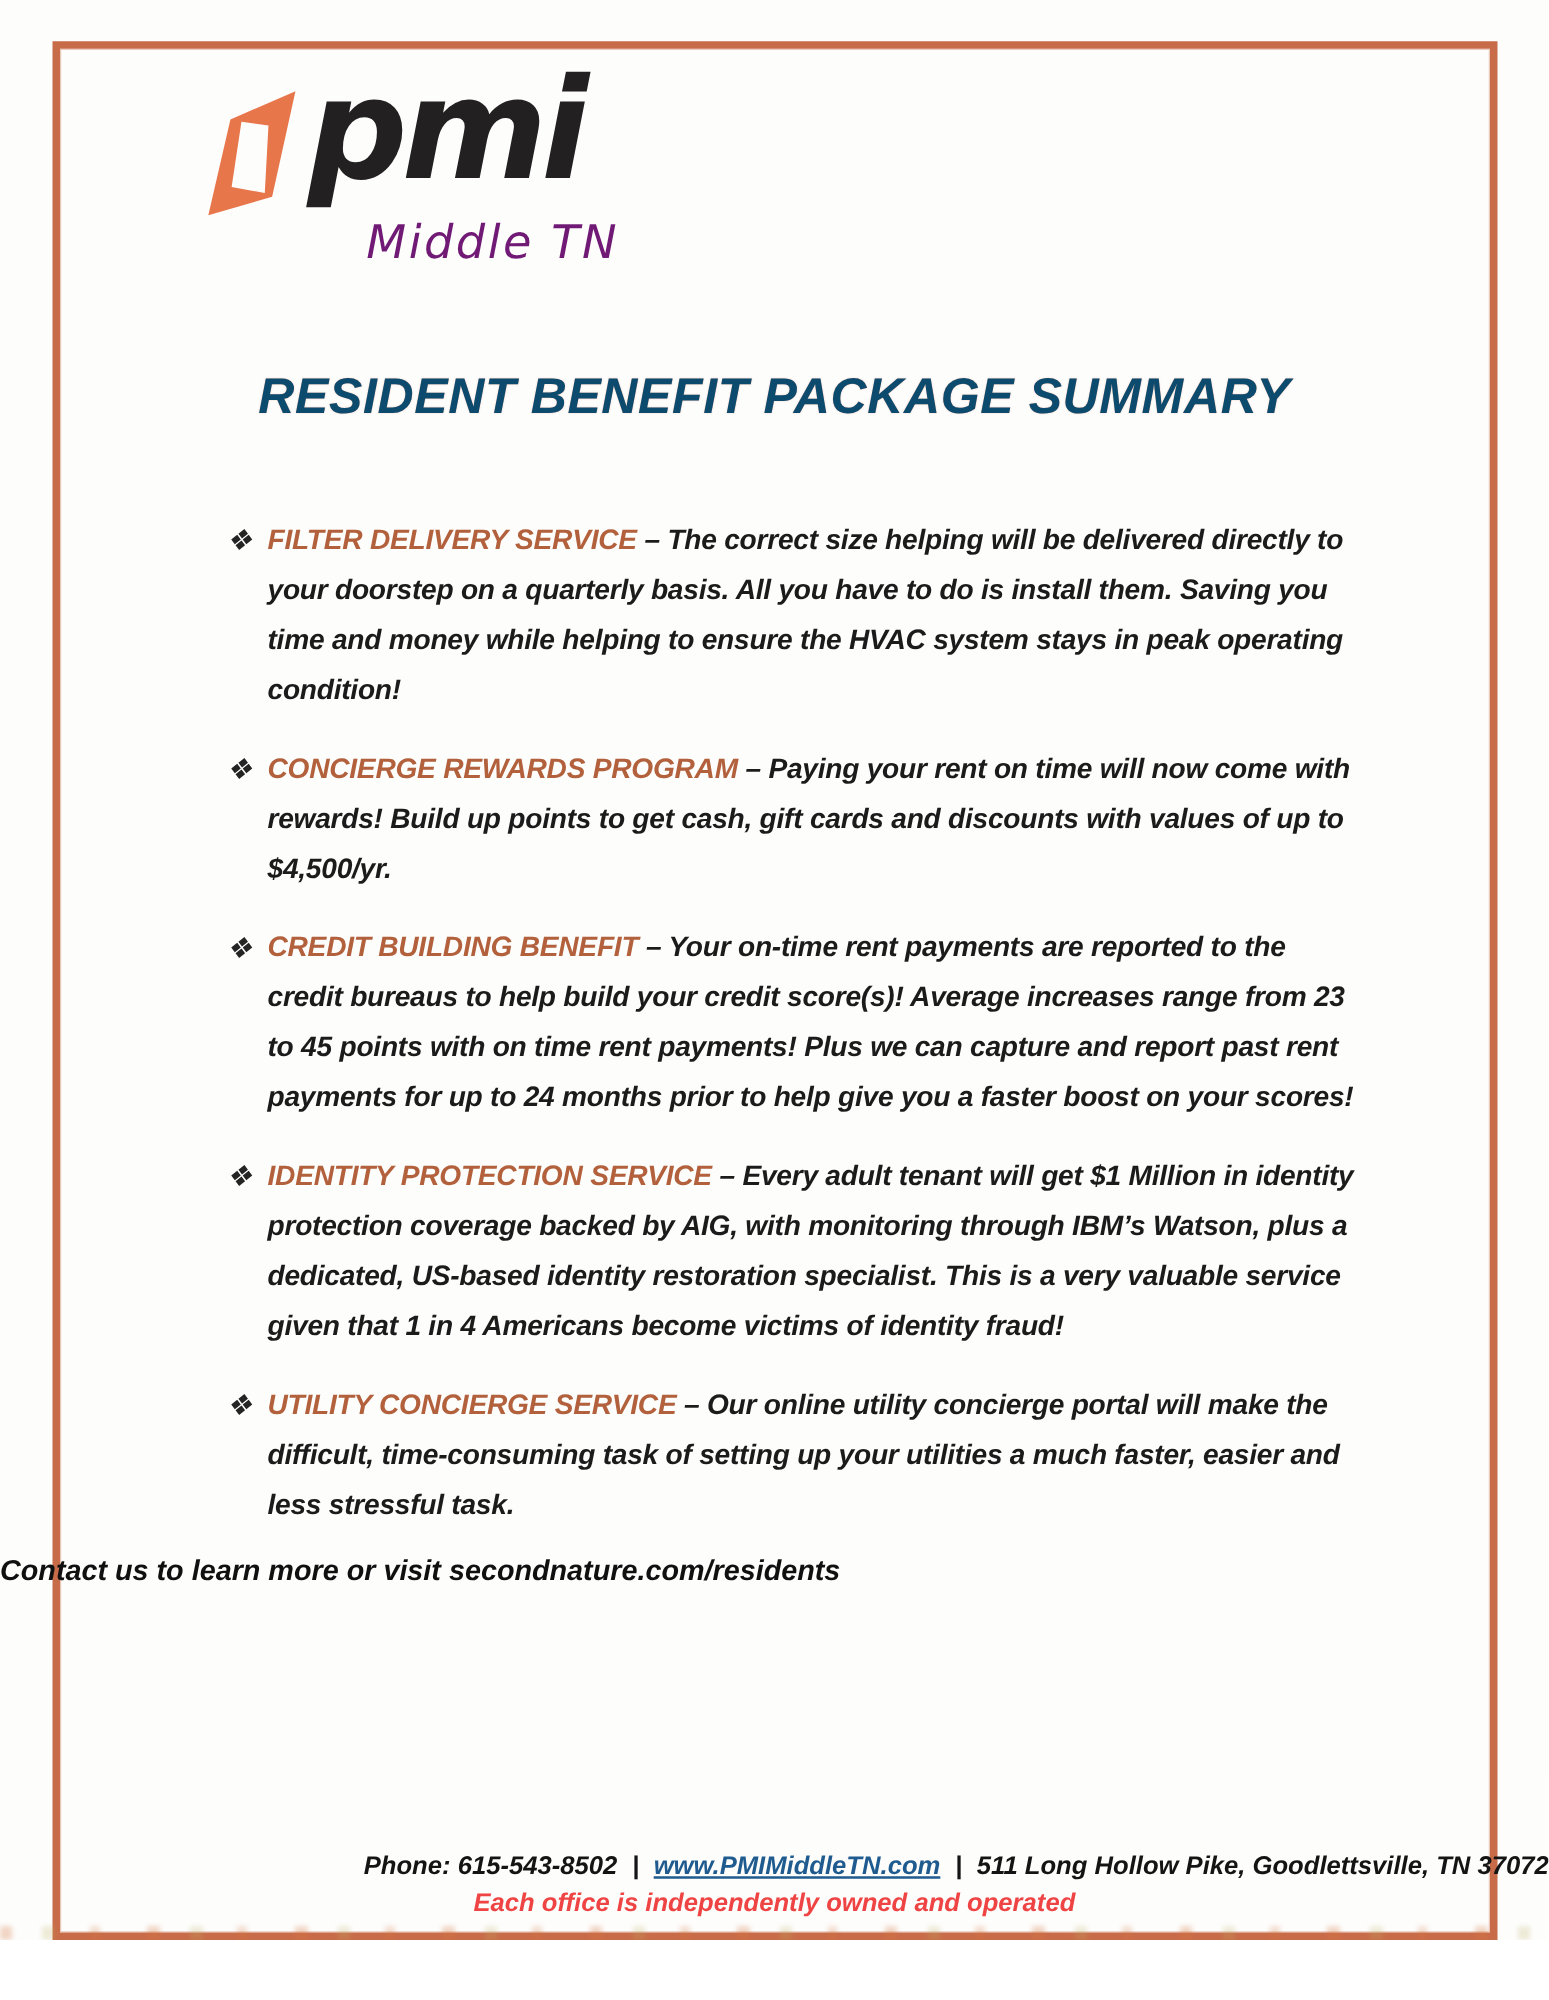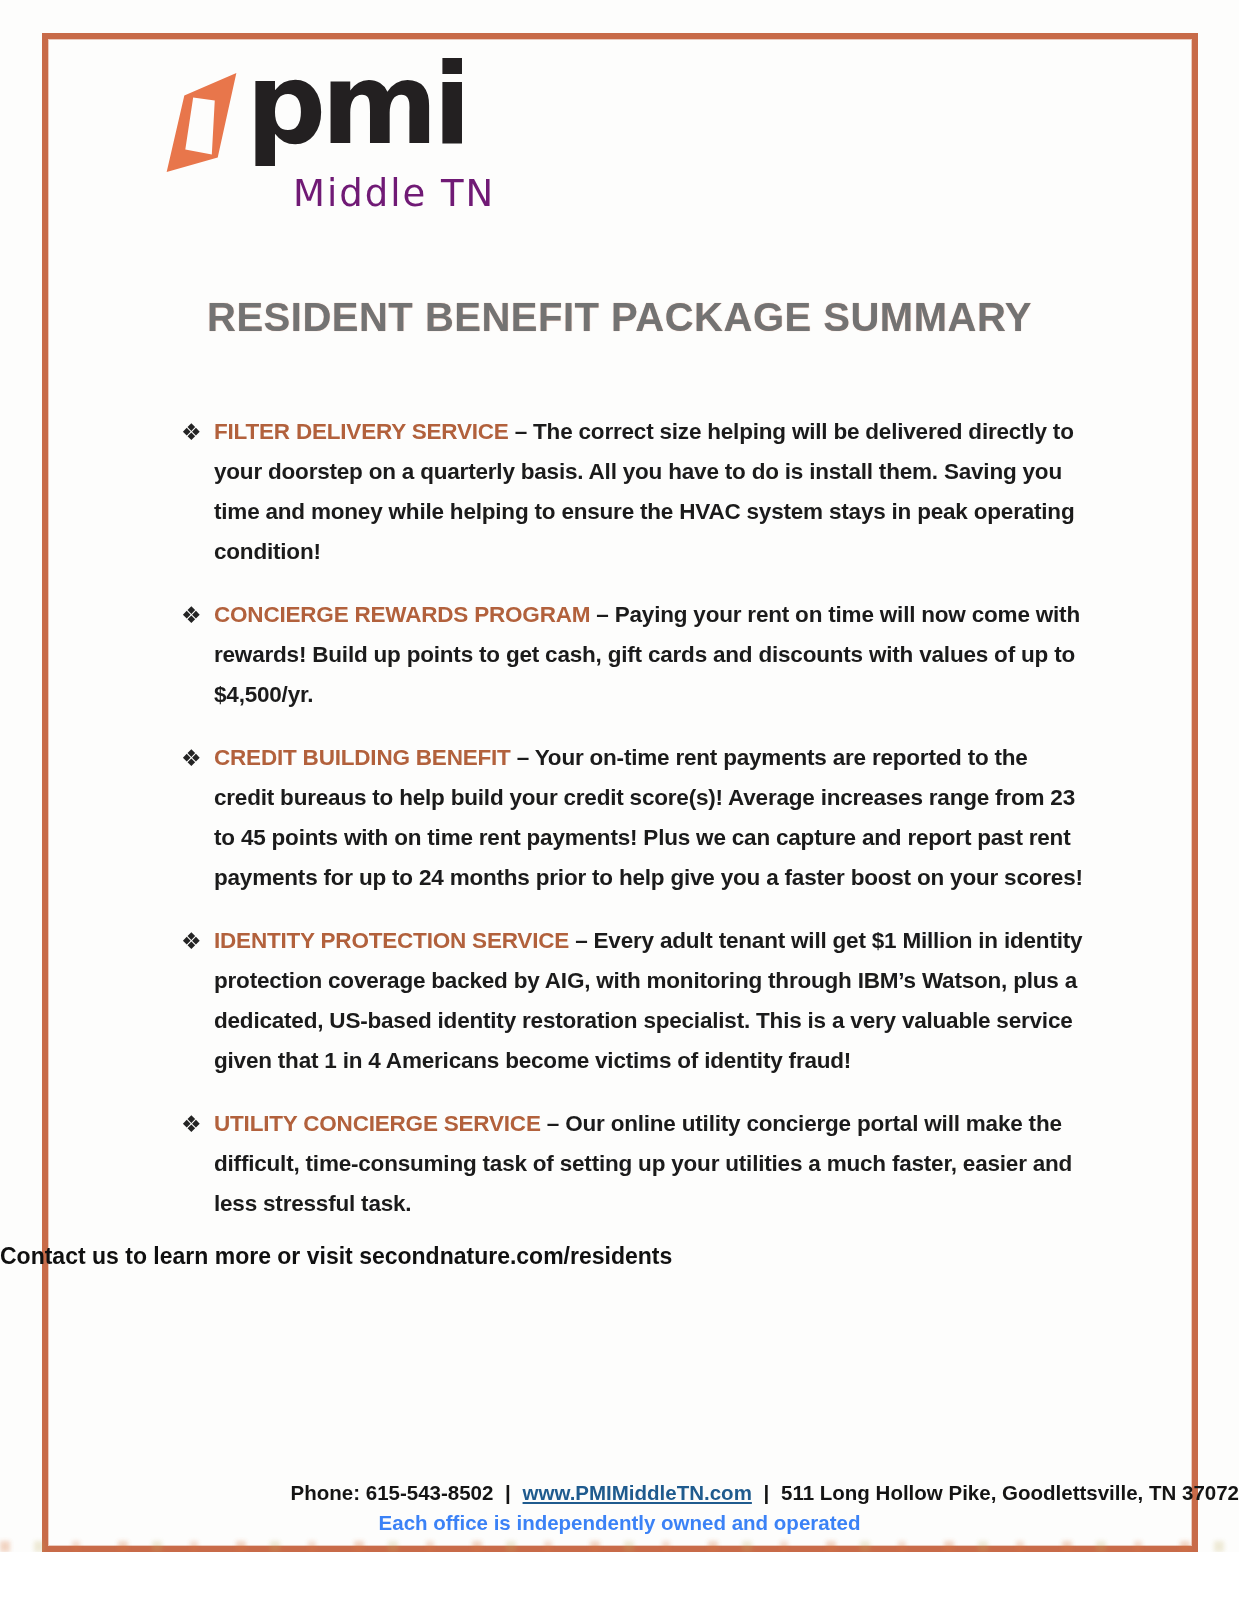--- a/index.html
+++ b/index.html
@@ -3,20 +3,21 @@
 <meta charset="utf-8">
 <style>
   html,body{margin:0;padding:0;background:#ffffff;}
   .page{
     position:relative;
     width:1239px;height:1552px;
     background:#fdfdfc;
     overflow:hidden;
     font-family:"Liberation Sans", sans-serif;
     color:#1b1b1b;
+    font-style:italic;
   }
   
   .frame{
     position:absolute;left:42px;top:33px;
     width:1144px;height:1507px;
     border:6px solid #c86b49;
     box-shadow:0 0 0 1px rgba(200,107,73,.35) inset;
   }
   
   .logo-mark{
@@ -30,21 +31,21 @@
   }
   .brand-sub{
     position:absolute;left:293px;top:172px;
     font-family:"DejaVu Sans", sans-serif;
     font-size:37px;color:#701a75;letter-spacing:2px;font-weight:500;
   }
   
   .doc-title{
     position:absolute;left:0;top:295px;width:100%;
     text-align:center;
-    font-size:40px;font-weight:bold;color:#737373;
+    font-size:40px;font-weight:bold;color:#0c4a6e;
     letter-spacing:.5px;
     text-shadow:0 0 1px rgba(210,100,60,.55);
   }
   
   .bullets{
     position:absolute;left:181px;top:412px;width:905px;
   }
   .bullet{display:flex;margin-bottom:23px;}
   .bullet .glyph{
     flex:none;width:33px;
@@ -66,21 +67,21 @@
   .footer-line{
     position:absolute;left:0;top:1481px;width:100%;
     text-align:right;font-size:20.5px;font-weight:600;color:#141414;
   }
   .footer-line .pipe{padding:0 6px;}
   .footer-line a.link{
     color:#1f5b8e;text-decoration:underline;cursor:pointer;
   }
   .footer-tagline{
     position:absolute;left:0;top:1511px;width:100%;
-    text-align:center;font-size:20.5px;font-weight:600;color:#3b82f6;
+    text-align:center;font-size:20.5px;font-weight:600;color:#ef4444;
   }
   
   .scan-bleed{
     position:absolute;left:0;bottom:0;width:100%;height:11px;
     background:repeating-linear-gradient(90deg,
       rgba(215,120,65,.38) 0 10px, rgba(255,255,255,0) 10px 34px,
       rgba(190,175,95,.30) 34px 44px, rgba(255,255,255,0) 44px 72px,
       rgba(215,120,65,.30) 72px 80px, rgba(255,255,255,0) 80px 118px);
     filter:blur(2px);opacity:.8;
   }

